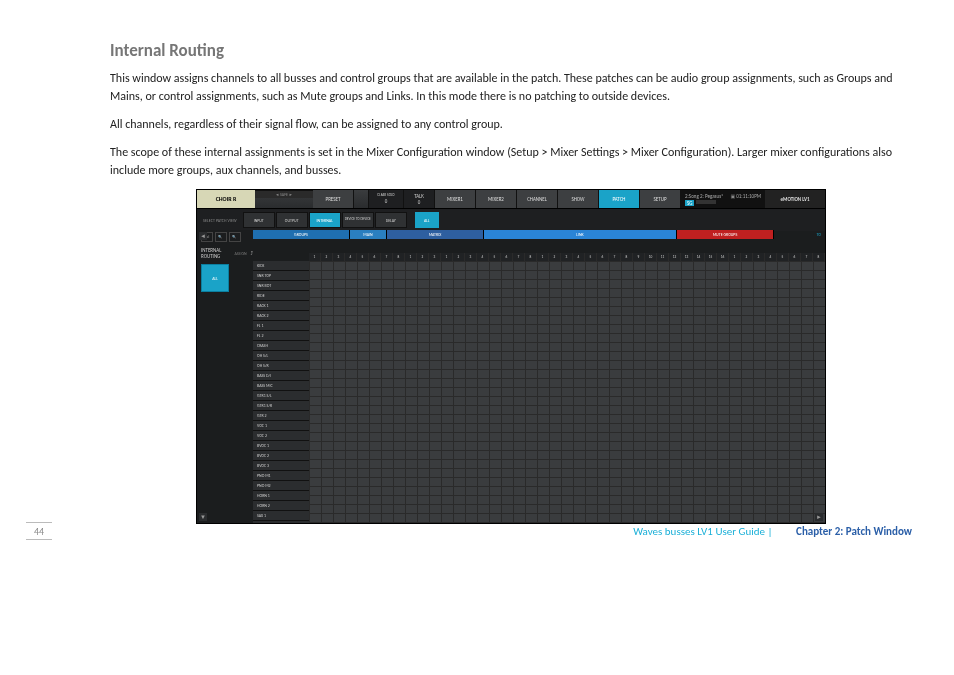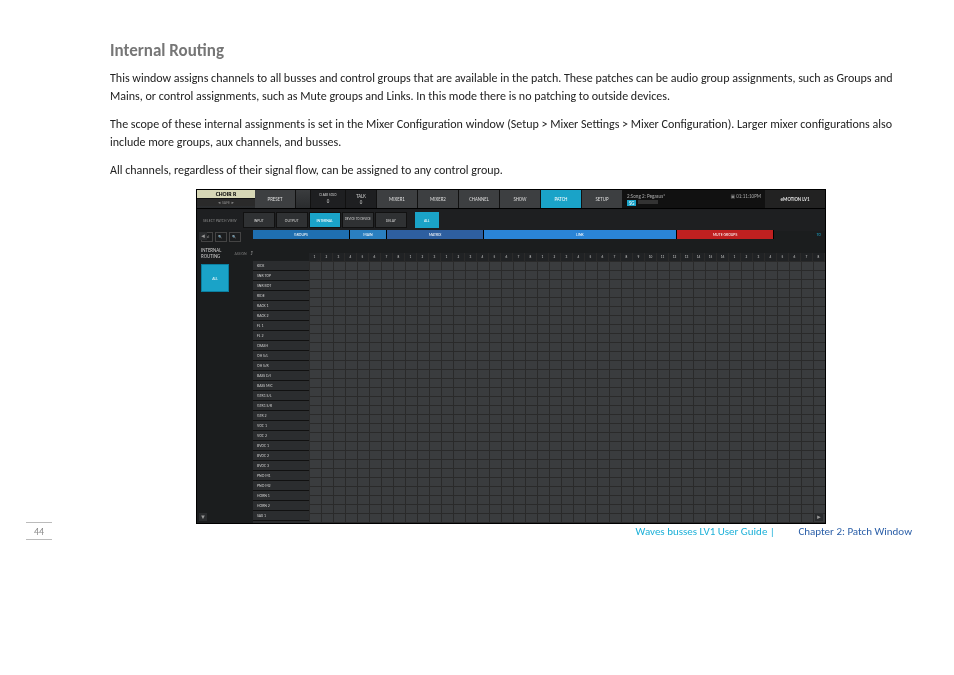--- a/index.html
+++ b/index.html
@@ -7,21 +7,21 @@
   .content{position:absolute;left:110px;top:40px;right:42px;}
   h2{font-size:17px;font-weight:700;color:#767676;margin:0 0 8px 0;}
   p{font-size:12px;line-height:1.5;margin:0 0 10px 0;color:#222;}
   .shot-wrap{margin-top:6px;display:flex;justify-content:center;}
   .shot{width:628px;height:333px;background:#1b1d1e;border:1px solid #000;position:relative;font-size:5px;color:#ccc;overflow:hidden;}
   
   .topbar{height:18px;background:linear-gradient(#3a3c3e,#2a2c2e);display:flex;align-items:stretch;border-bottom:1px solid #000;}
   .tb-box{border-right:1px solid #111;display:flex;flex-direction:column;justify-content:center;align-items:center;padding:0 4px;white-space:nowrap;}
   .tb-title{width:58px;background:#d7d7b6;color:#000;font-weight:700;font-size:6px;display:flex;align-items:center;justify-content:center;}
   .tb-safe{height:7px;width:58px;background:#2a2a2a;color:#888;font-size:4px;display:flex;align-items:center;justify-content:center;border-top:1px solid #111;}
-  .tb-col{display:flex;flex-direction:column;align-items:flex-end;}
+  .tb-col{display:flex;}
   .tb-btn{width:32px;background:#3d3f41;color:#ddd;}
   .tb-dark{background:#1e1f21;}
   .tb-active{background:#1aa3c8;color:#fff;}
   .song{flex:1;background:#111;display:flex;flex-direction:column;justify-content:center;padding:0 4px;}
   .song-top{display:flex;justify-content:space-between;color:#aaa;}
   .brand{width:60px;background:#222;display:flex;align-items:center;justify-content:center;color:#ddd;font-weight:700;font-size:5px;}
   
   .sel-row{height:22px;background:#1e1f21;display:flex;align-items:center;padding-left:6px;gap:2px;}
   .sel-lab{color:#888;font-size:4px;margin-right:4px;letter-spacing:0.02em;}
   .sel-btn{width:30px;height:14px;background:#2f3133;display:flex;align-items:center;justify-content:center;font-size:4px;border:1px solid #111;}
@@ -59,31 +59,31 @@
       linear-gradient(90deg,#2a2a2a 1px,transparent 1px);
     background-size:12px 9px;
     background-color:#3a3c3e;}
   
   .arrow{width:8px;height:8px;position:absolute;color:#999;font-size:6px;display:flex;align-items:center;justify-content:center;background:#2a2c2e;}
   
   .pagefoot{position:absolute;left:0;bottom:14px;right:42px;display:flex;align-items:center;}
   .pnum-box{width:26px;height:16px;border-top:1px solid #bbb;border-bottom:1px solid #bbb;display:flex;align-items:center;justify-content:center;font-size:10px;color:#888;margin-left:26px;}
   .foot-txt{margin-left:auto;font-size:11px;}
   .ft-a{color:#1cb0d8;}
-  .ft-b{color:#2b5fa8;font-weight:400;padding-left:21px;}
+  .ft-b{color:#2b5fa8;font-weight:700;padding-left:21px;}
 </style>
 </head>
 <body>
 
 <div class="page">
   <div class="content">
     <h2>Internal Routing</h2>
     <p>This window assigns channels to all busses and control groups that are available in the patch. These patches can be audio group assignments, such as Groups and Mains, or control assignments, such as Mute groups and Links. In this mode there is no patching to outside devices.</p>
+    <p>All channels, regardless of their signal flow, can be assigned to any control group.</p>
     <p>The scope of these internal assignments is set in the Mixer Configuration window (Setup &gt; Mixer Settings &gt; Mixer Configuration). Larger mixer configurations also include more groups, aux channels, and busses.</p>
-    <p>All channels, regardless of their signal flow, can be assigned to any control group.</p>
 
     <div class="shot-wrap">
       <div class="shot">
 
         <div class="topbar">
           <div class="tb-col">
             <div class="tb-title">CHOIR R</div>
             <div class="tb-safe">◄ SAFE ►</div>
           </div>
           <div class="tb-box tb-btn">PRESET</div>

